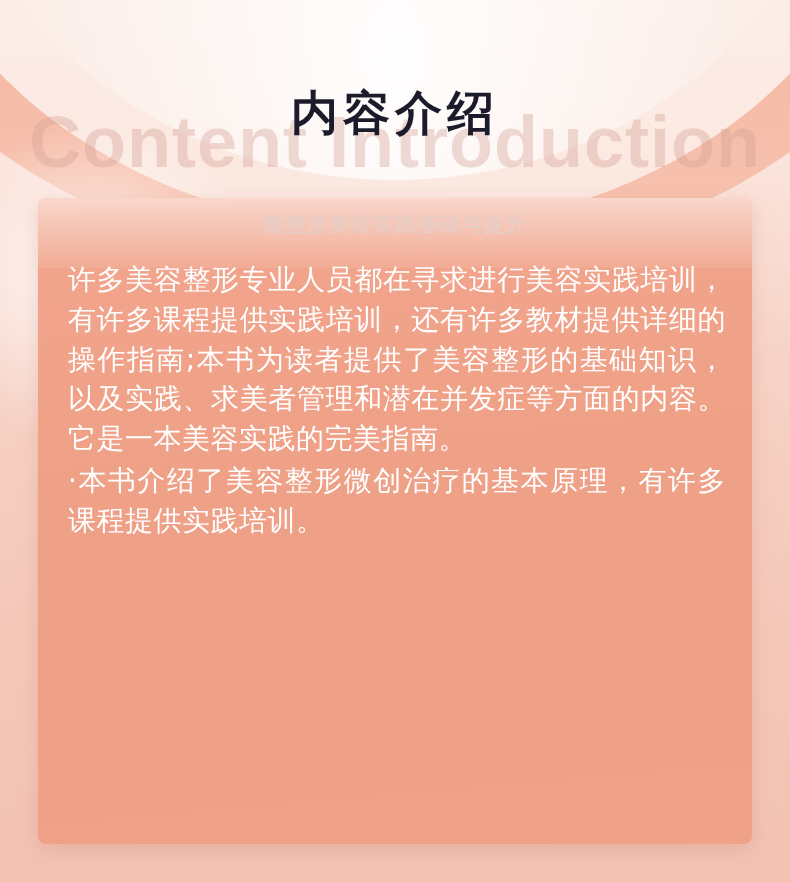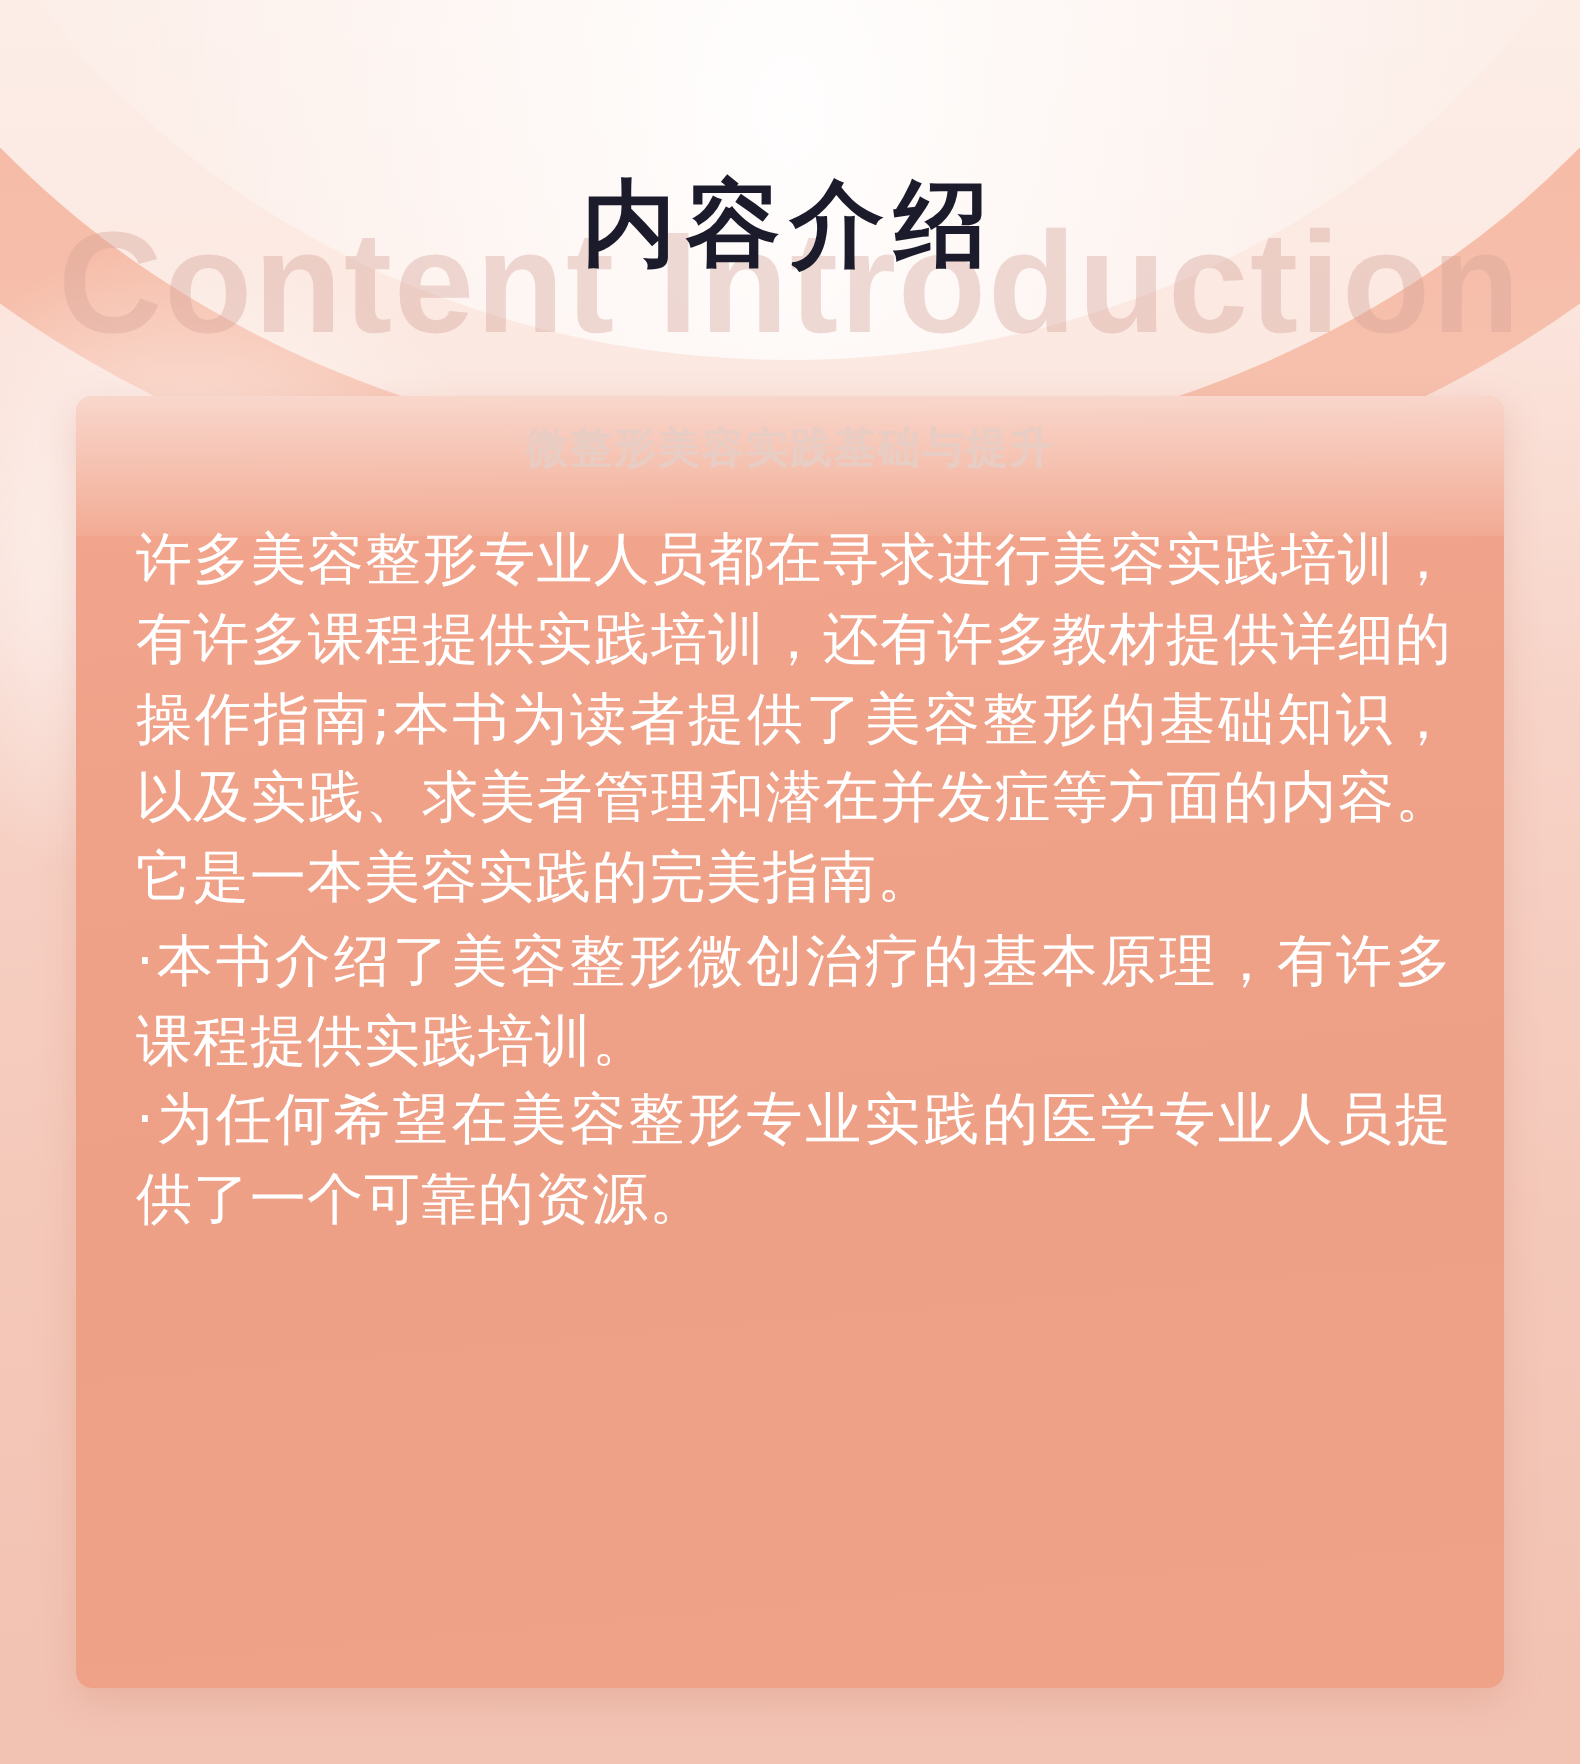--- a/index.html
+++ b/index.html
@@ -180,17 +180,16 @@
   <div class="card">
     <div class="card-sheen"></div>
 
     <div class="card-header">
       <span class="card-header-text">微整形美容实践基础与提升</span>
     </div>
 
     <div class="card-body">
       <p class="para">许多美容整形专业人员都在寻求进行美容实践培训，有许多课程提供实践培训，还有许多教材提供详细的操作指南;本书为读者提供了美容整形的基础知识，以及实践、求美者管理和潜在并发症等方面的内容。它是一本美容实践的完美指南。</p>
       <p class="bullet">·本书介绍了美容整形微创治疗的基本原理，有许多课程提供实践培训。</p>
-      <p class="bullet">·为任何希望在美容整形专业实践的医学专业人员提供了一个可靠的资源。</p>
     </div>
   </div>
 
 </div>
 
 </body></html>

